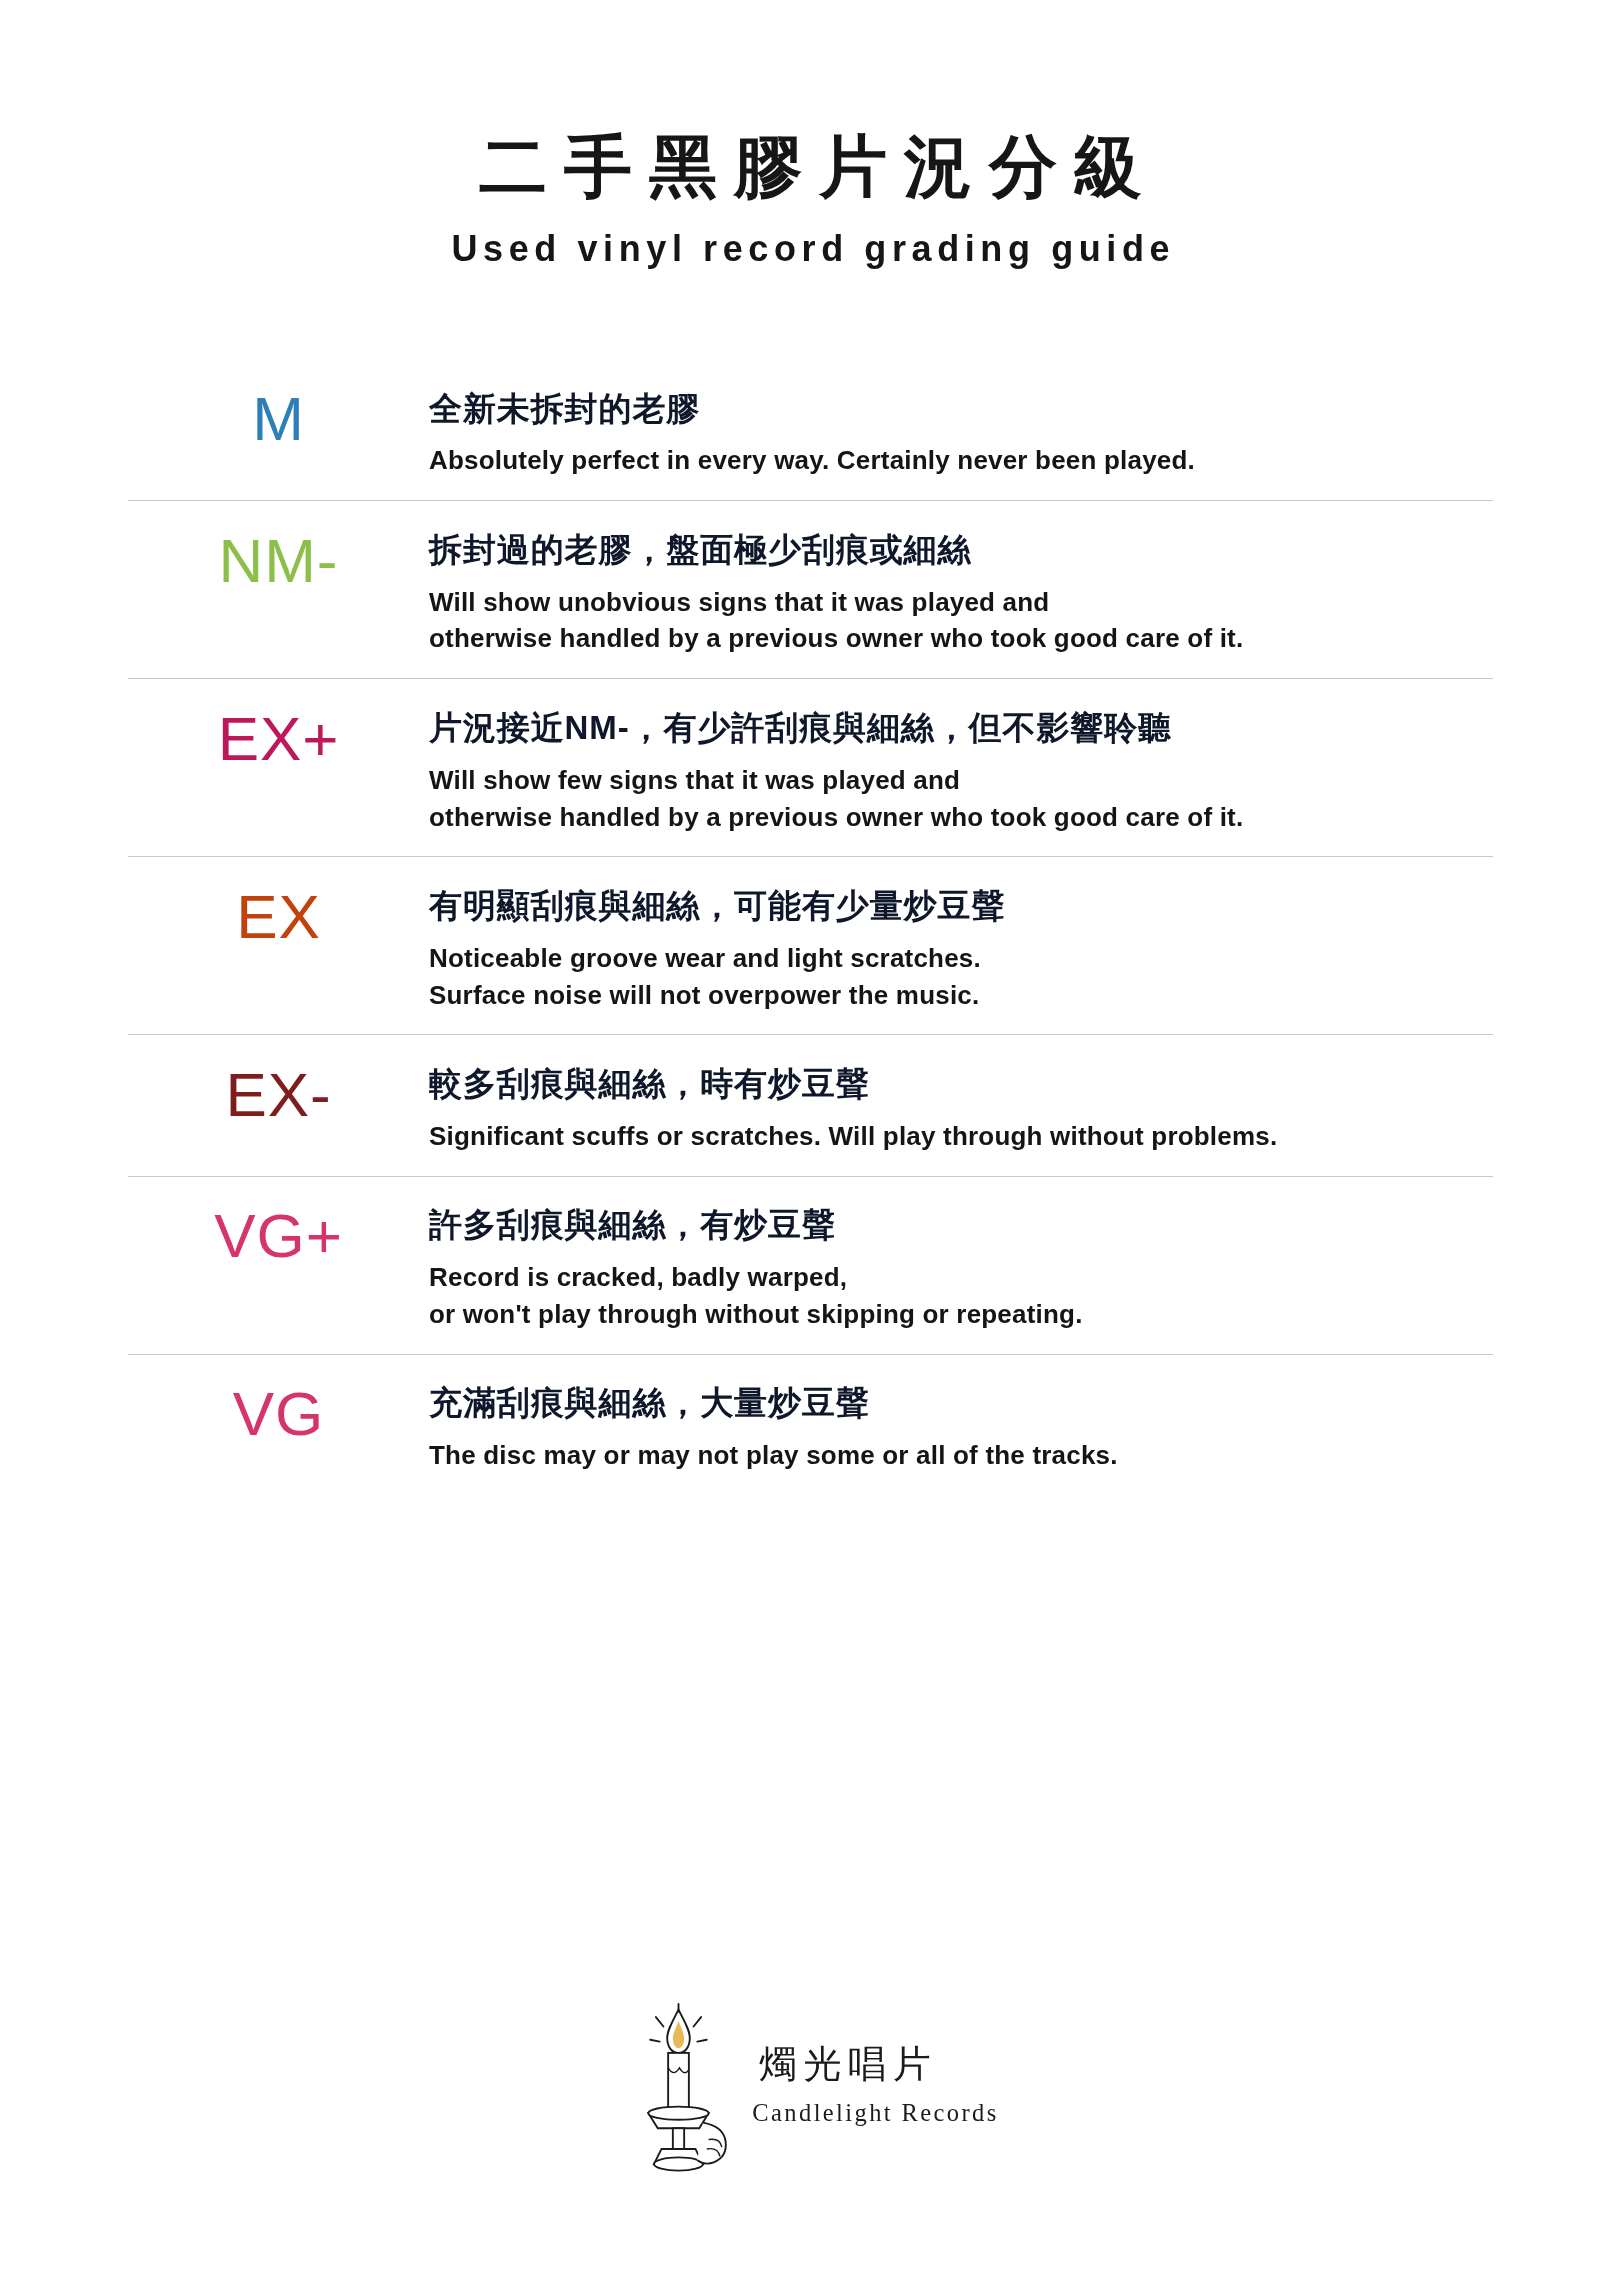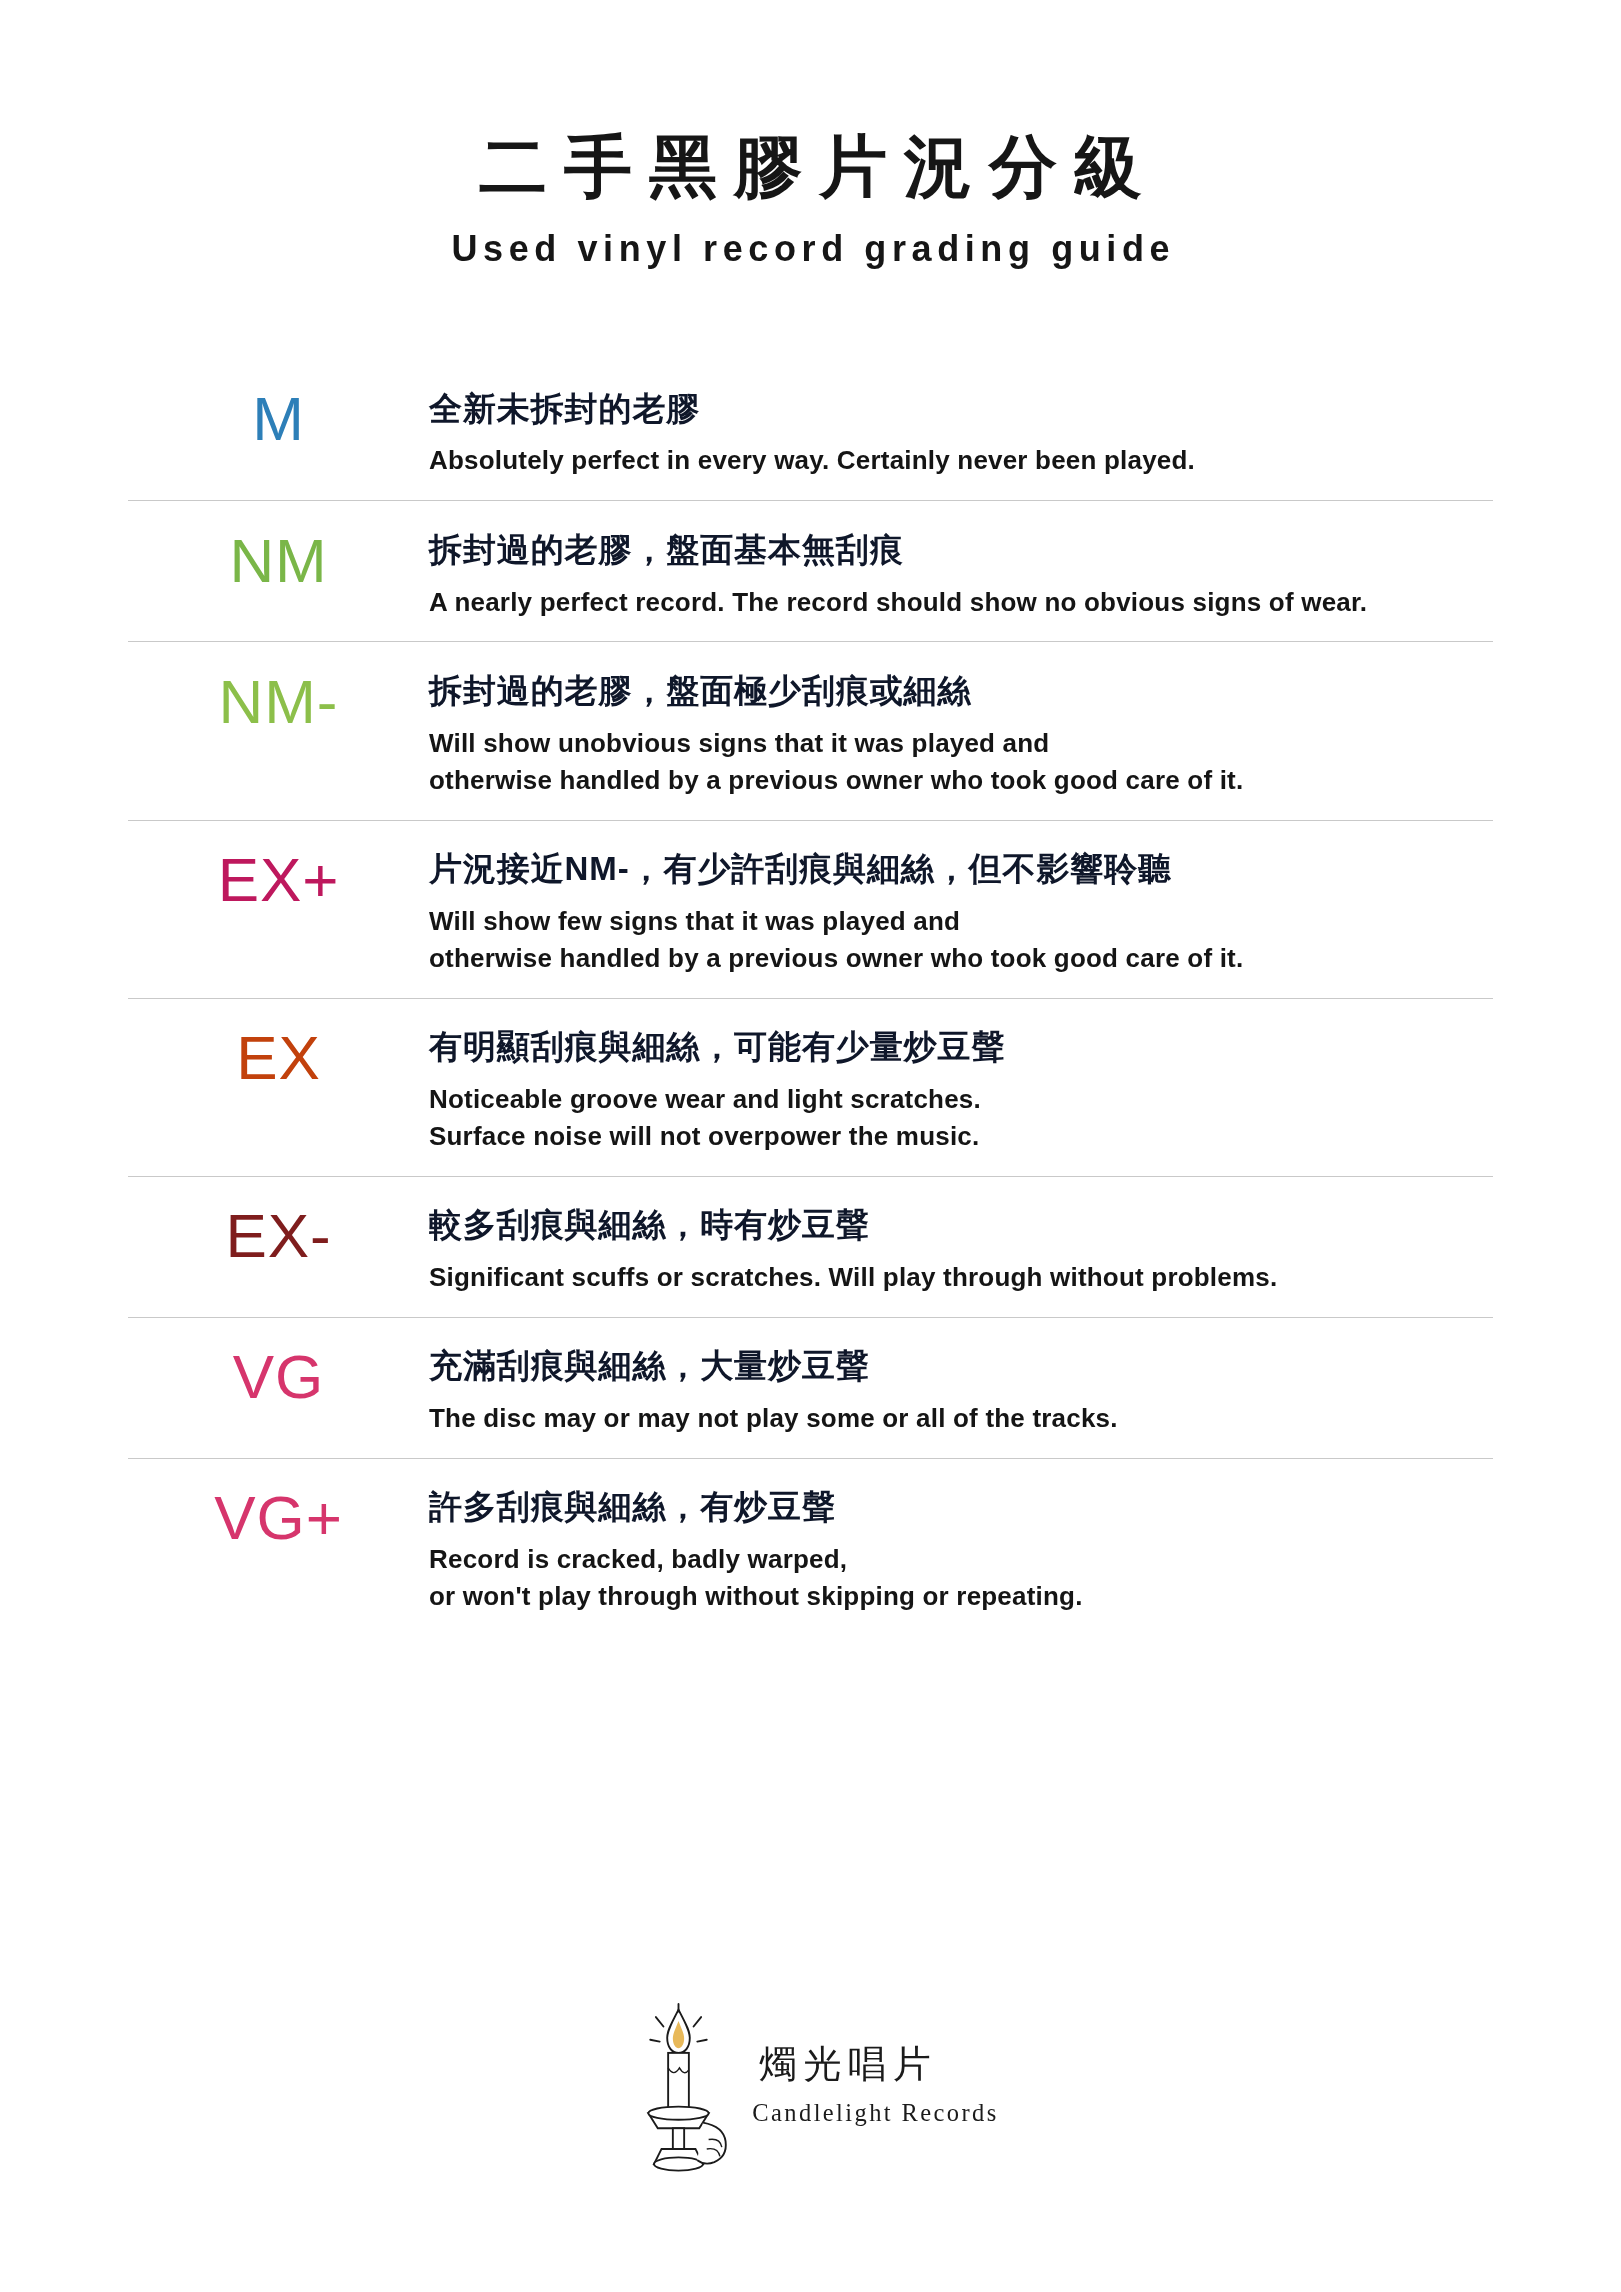--- a/index.html
+++ b/index.html
@@ -148,29 +148,20 @@
         <div class="grade-code-cell">
           <div class="grade-code" style="color: rgb(45, 127, 184);">M</div>
         </div>
         <div class="grade-text-cell">
           <div class="desc-zh">全新未拆封的老膠</div>
           <div class="desc-en-line">Absolutely perfect in every way. Certainly never been played.</div>
         </div>
       </div>
       <div class="grade-row">
         <div class="grade-code-cell">
-          <div class="grade-code" style="color: rgb(122, 182, 72);">NM</div>
-        </div>
-        <div class="grade-text-cell">
-          <div class="desc-zh">拆封過的老膠，盤面基本無刮痕</div>
-          <div class="desc-en-line">A nearly perfect record. The record should show no obvious signs of wear.</div>
-        </div>
-      </div>
-      <div class="grade-row">
-        <div class="grade-code-cell">
           <div class="grade-code" style="color: rgb(140, 191, 74);">NM-</div>
         </div>
         <div class="grade-text-cell">
           <div class="desc-zh">拆封過的老膠，盤面極少刮痕或細絲</div>
           <div class="desc-en-line">Will show unobvious signs that it was played and</div>
           <div class="desc-en-line">otherwise handled by a previous owner who took good care of it.</div>
         </div>
       </div>
       <div class="grade-row">
         <div class="grade-code-cell">
@@ -196,35 +187,35 @@
         <div class="grade-code-cell">
           <div class="grade-code" style="color: #7f1d1d;">EX-</div>
         </div>
         <div class="grade-text-cell">
           <div class="desc-zh">較多刮痕與細絲，時有炒豆聲</div>
           <div class="desc-en-line">Significant scuffs or scratches. Will play through without problems.</div>
         </div>
       </div>
       <div class="grade-row">
         <div class="grade-code-cell">
-          <div class="grade-code" style="color: rgb(214, 53, 108);">VG</div>
-        </div>
-        <div class="grade-text-cell">
-          <div class="desc-zh">充滿刮痕與細絲，大量炒豆聲</div>
-          <div class="desc-en-line">The disc may or may not play some or all of the tracks.</div>
-        </div>
-      </div>
-      <div class="grade-row">
-        <div class="grade-code-cell">
           <div class="grade-code" style="color: rgb(214, 53, 108);">VG+</div>
         </div>
         <div class="grade-text-cell">
           <div class="desc-zh">許多刮痕與細絲，有炒豆聲</div>
           <div class="desc-en-line">Record is cracked, badly warped,</div>
           <div class="desc-en-line">or won't play through without skipping or repeating.</div>
+        </div>
+      </div>
+      <div class="grade-row">
+        <div class="grade-code-cell">
+          <div class="grade-code" style="color: rgb(214, 53, 108);">VG</div>
+        </div>
+        <div class="grade-text-cell">
+          <div class="desc-zh">充滿刮痕與細絲，大量炒豆聲</div>
+          <div class="desc-en-line">The disc may or may not play some or all of the tracks.</div>
         </div>
       </div>
     </div>
 
   <div class="footer">
     <div class="logo-mark">
       <svg width="113" height="179" viewBox="0 0 120 190" xmlns="http://www.w3.org/2000/svg">
 
         <path d="M60 8 C53 22 48 30 48 38 C48 48 53 54 60 54 C67 54 72 48 72 38 C72 30 67 22 60 8 Z" fill="none" stroke="#1b1b1b" stroke-width="2"></path>
         <path d="M60 20 C56 30 54 34 54 39 C54 45 57 49 60 49 C63 49 66 45 66 39 C66 34 64 30 60 20 Z" fill="#e8b95a" stroke="none"></path>

